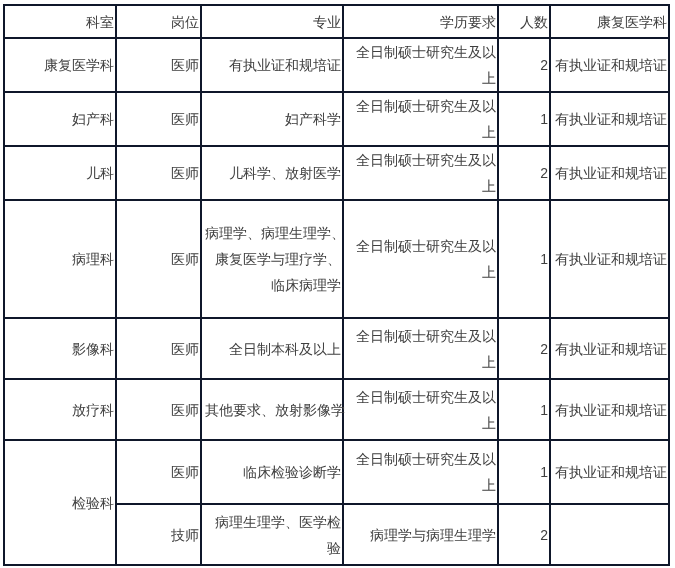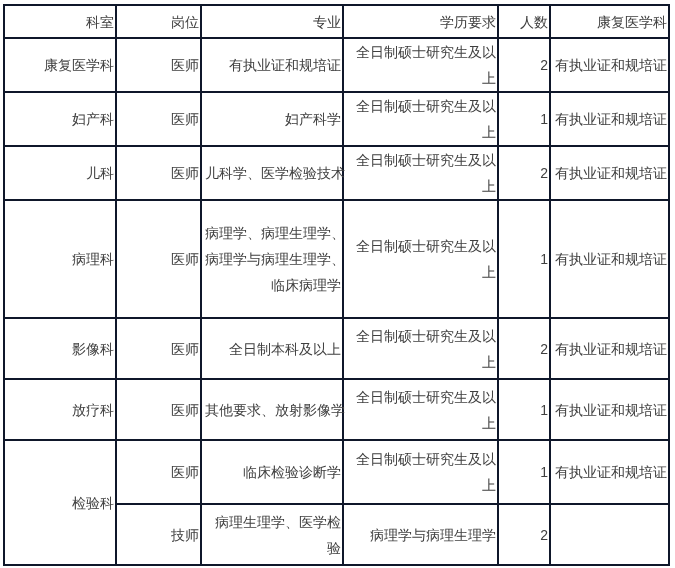--- a/index.html
+++ b/index.html
@@ -88,32 +88,32 @@
       <td>妇产科学</td>
       <td>全日制硕士研究生及以
 上</td>
       <td>1</td>
       <td>有执业证和规培证</td>
     </tr>
 
     <tr class="rh-53">
       <td>儿科</td>
       <td>医师</td>
-      <td>儿科学、医学检验技术</td>
+      <td>儿科学、放射医学</td>
       <td>全日制硕士研究生及以
 上</td>
       <td>2</td>
       <td>有执业证和规培证</td>
     </tr>
 
     <tr class="rh-118">
       <td>病理科</td>
       <td>医师</td>
       <td>病理学、病理生理学、
-病理学与病理生理学、
+康复医学与理疗学、
 临床病理学</td>
       <td>全日制硕士研究生及以
 上</td>
       <td>1</td>
       <td>有执业证和规培证</td>
     </tr>
 
     <tr class="rh-61">
       <td>影像科</td>
       <td>医师</td>

